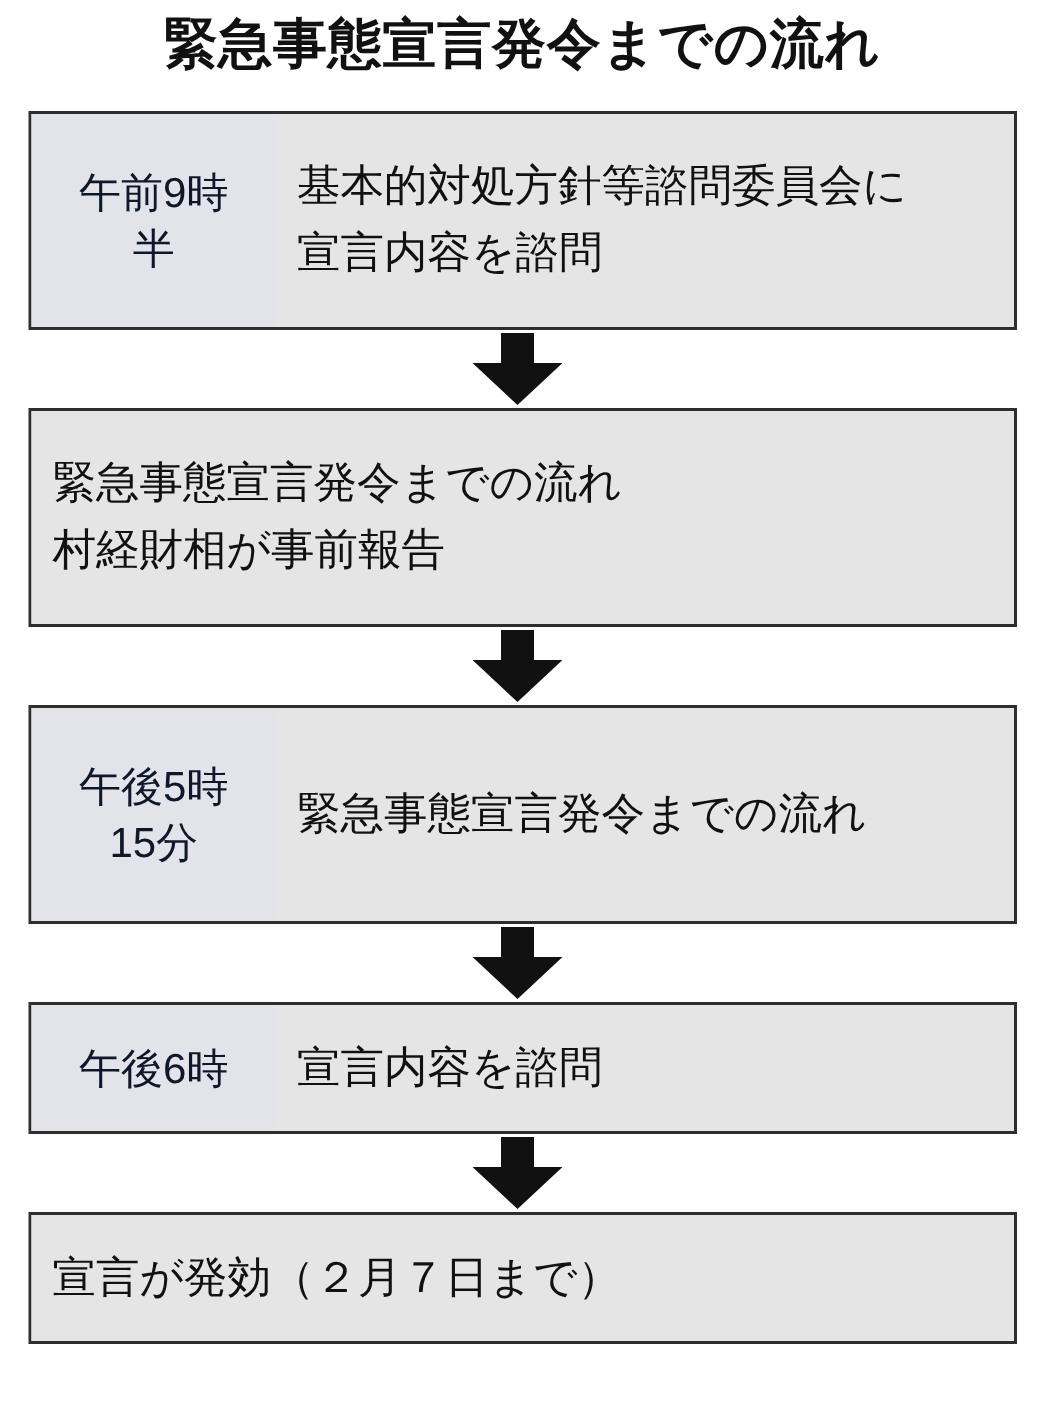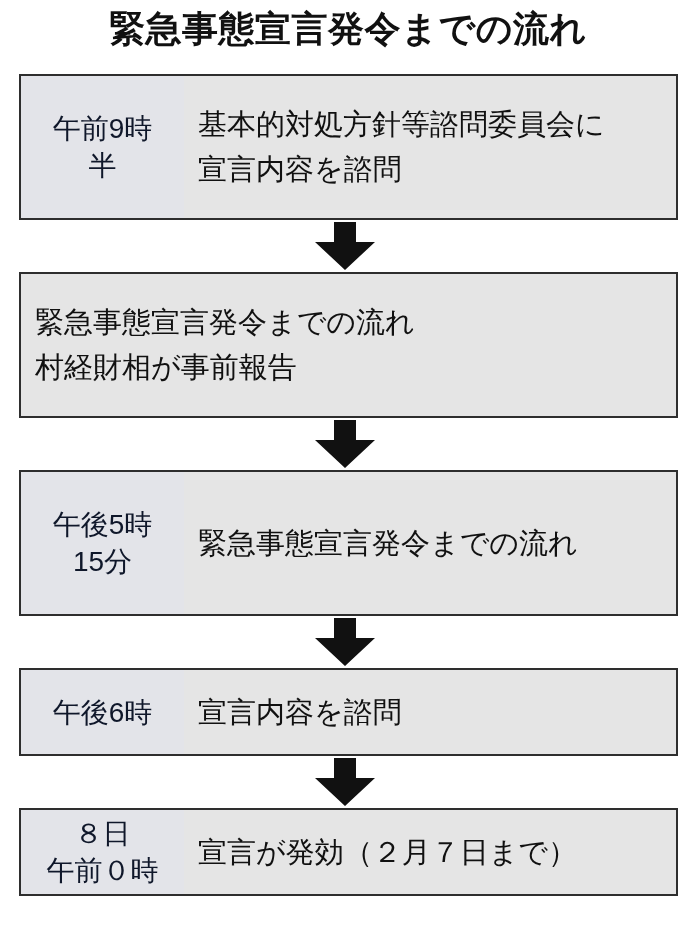--- a/index.html
+++ b/index.html
@@ -166,23 +166,19 @@
         <div class="row-body">
           <div class="bline">宣言内容を諮問</div>
         </div>
       </div>
       <div class="arrow-wrap">
         <svg class="arrow" viewBox="0 0 60 48" xmlns="http://www.w3.org/2000/svg">
           <polygon points="19,0 41,0 41,20 60,20 30,48 0,20 19,20" fill="#111111"></polygon>
         </svg>
       </div>
       <div class="row h-short">
-        <div class="row-time">
-          <div class="tline">８日</div>
-          <div class="tline">午前０時</div>
-        </div>
         <div class="row-body">
           <div class="bline">宣言が発効（２月７日まで）</div>
         </div>
       </div>
     </div>
 
 </div>
 
 </body></html>

